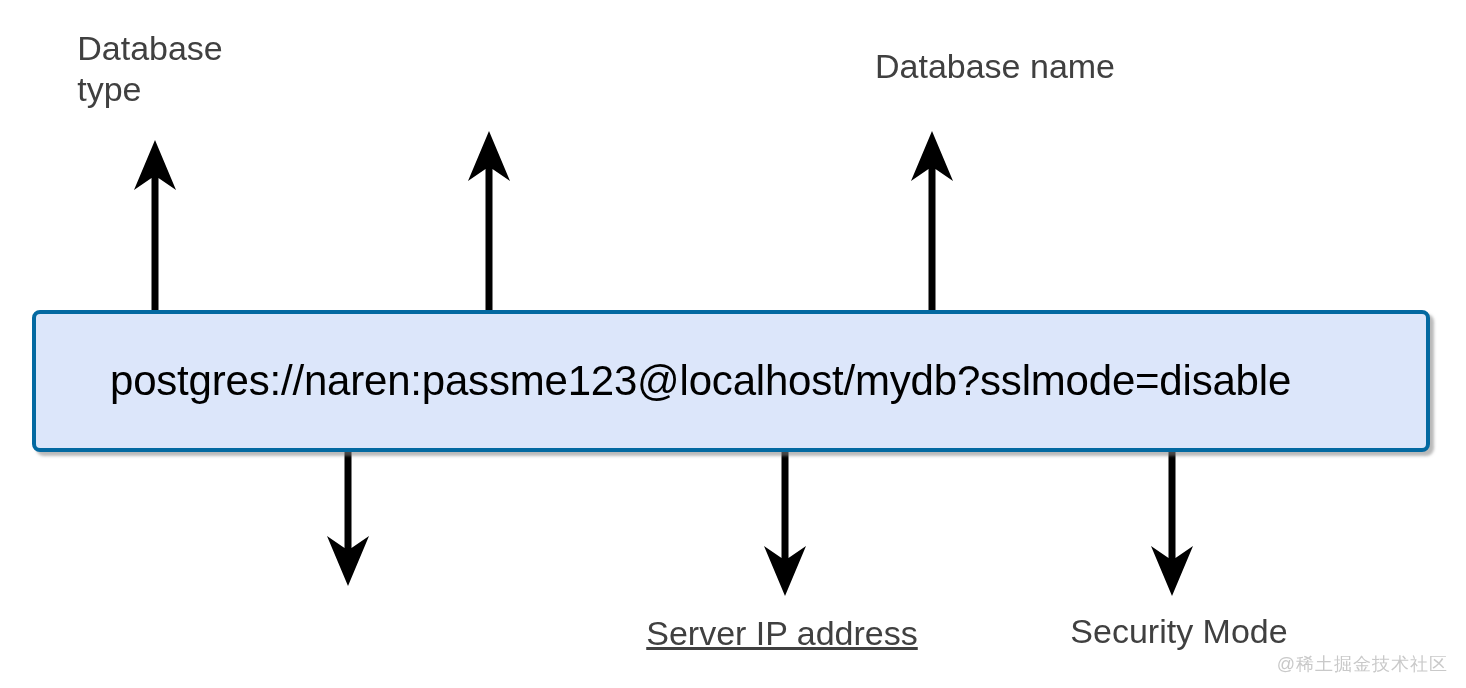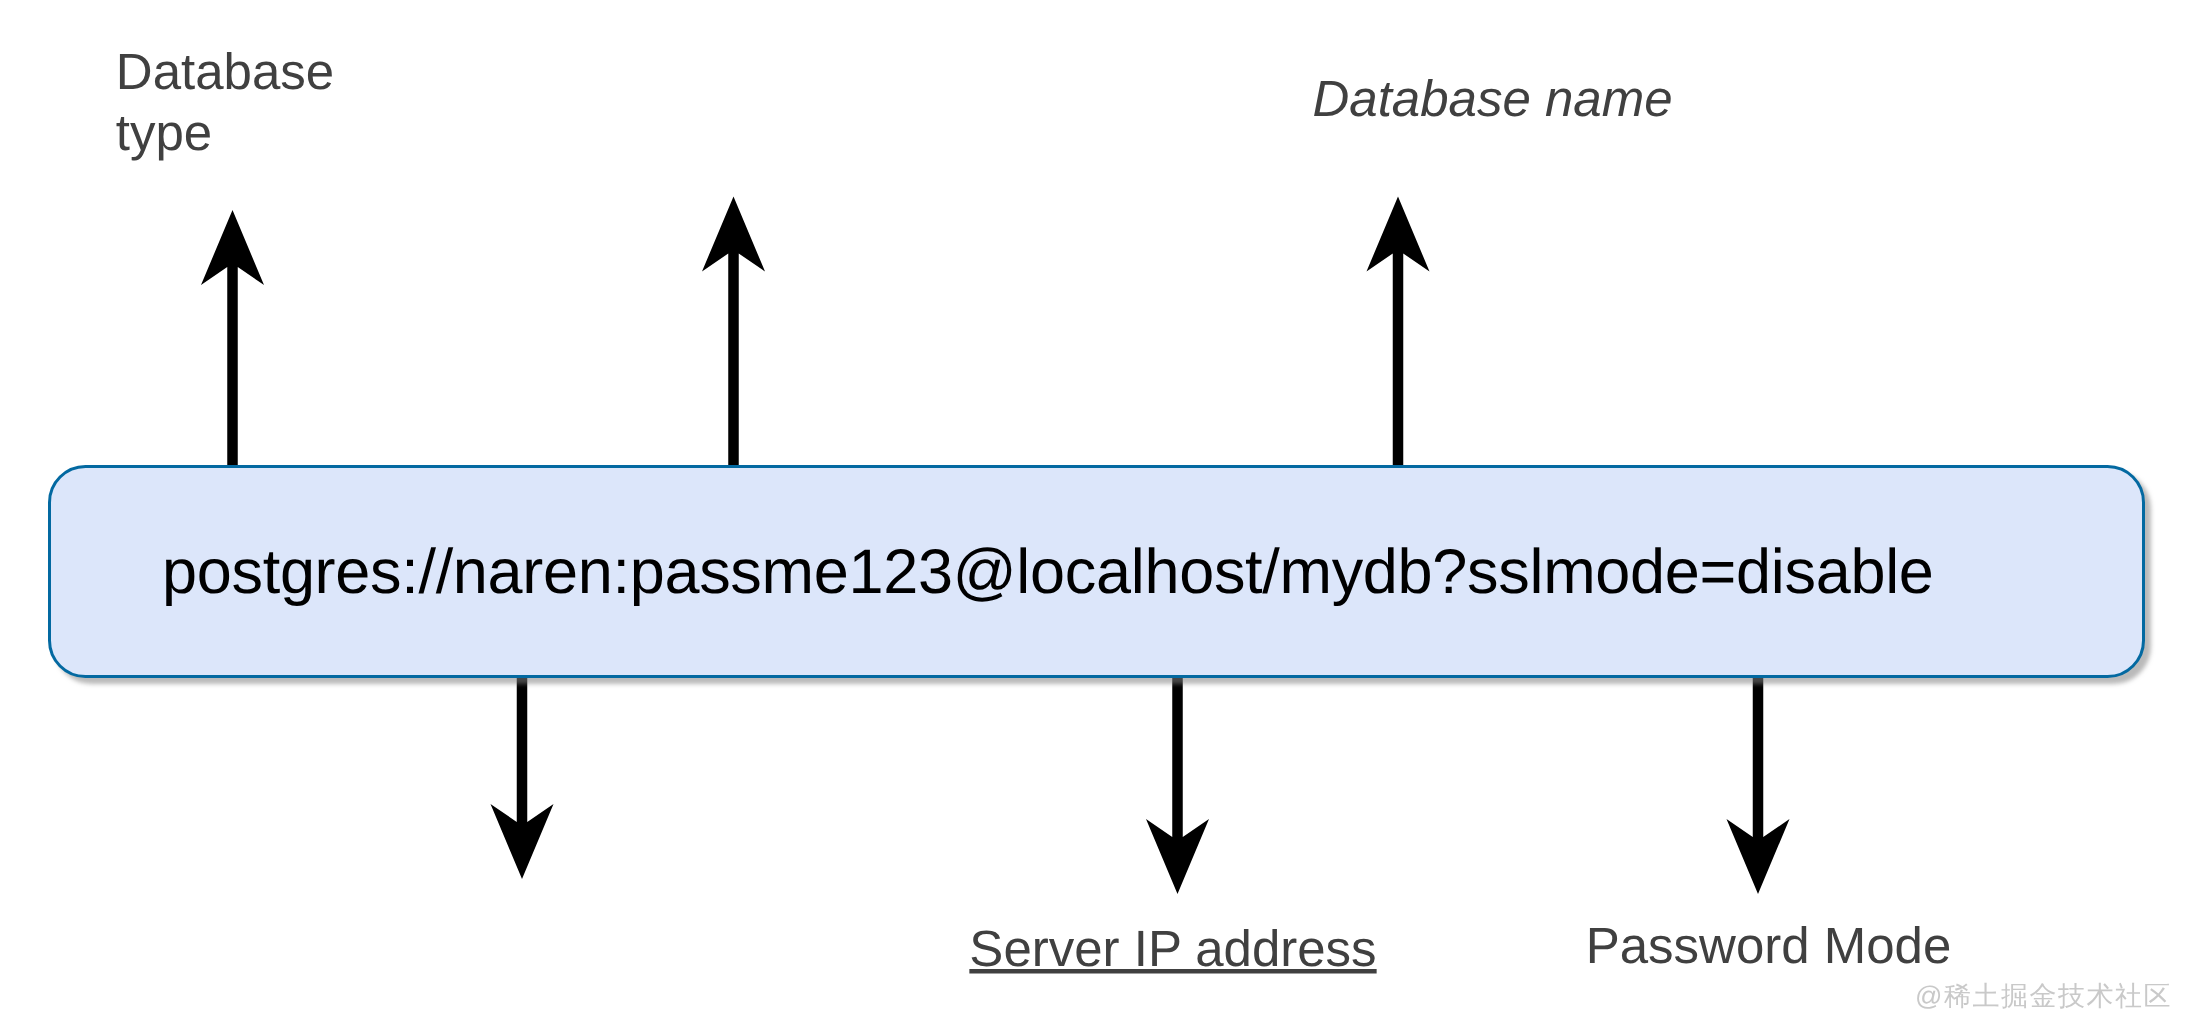--- a/index.html
+++ b/index.html
@@ -26,22 +26,22 @@
     pointer-events: none;
   }
   .conn-box {
     position: absolute;
     left: 32px;
     top: 310px;
     width: 1398px;
     height: 142px;
     box-sizing: border-box;
     background: #dce6fa;
-    border: 2px solid #0369a1;
-    border-radius: 25px;
+    border: 4px solid #0369a1;
+    border-radius: 8px;
     box-shadow: 4px 4px 3px rgba(130,130,130,0.55);
     display: flex;
     align-items: center;
   }
   .conn-string {
     font-size: 42px;
     color: #000000;
     letter-spacing: -0.2px;
     white-space: nowrap;
     margin-left: 74px;
@@ -79,19 +79,19 @@
       <polygon points="785,596 806,546 788.5,558 788.5,452 781.5,452 781.5,558 764,546" fill="#000000"></polygon>
       <polygon points="1172,596 1193,546 1175.5,558 1175.5,452 1168.5,452 1168.5,558 1151,546" fill="#000000"></polygon>
     </svg>
 
   <div class="conn-box">
     <span class="conn-string">postgres://naren:passme123@localhost/mydb?sslmode=disable</span>
   </div>
 
   <div class="callout" style="left:150px; top:28px;">Database
 type</div>
-  <div class="callout" style="left:995px; top:46px;font-style:italic;">Database name</div>
+  <div class="callout" style="left:995px; top:46px;">Database name</div>
 
   <div class="callout" style="left:782px; top:613px;text-decoration:underline;">Server IP address</div>
-  <div class="callout" style="left:1179px; top:611px;">Password Mode</div>
+  <div class="callout" style="left:1179px; top:611px;">Security Mode</div>
 
   <div class="watermark">@稀土掘金技术社区</div>
 </div>
 
 </body></html>

